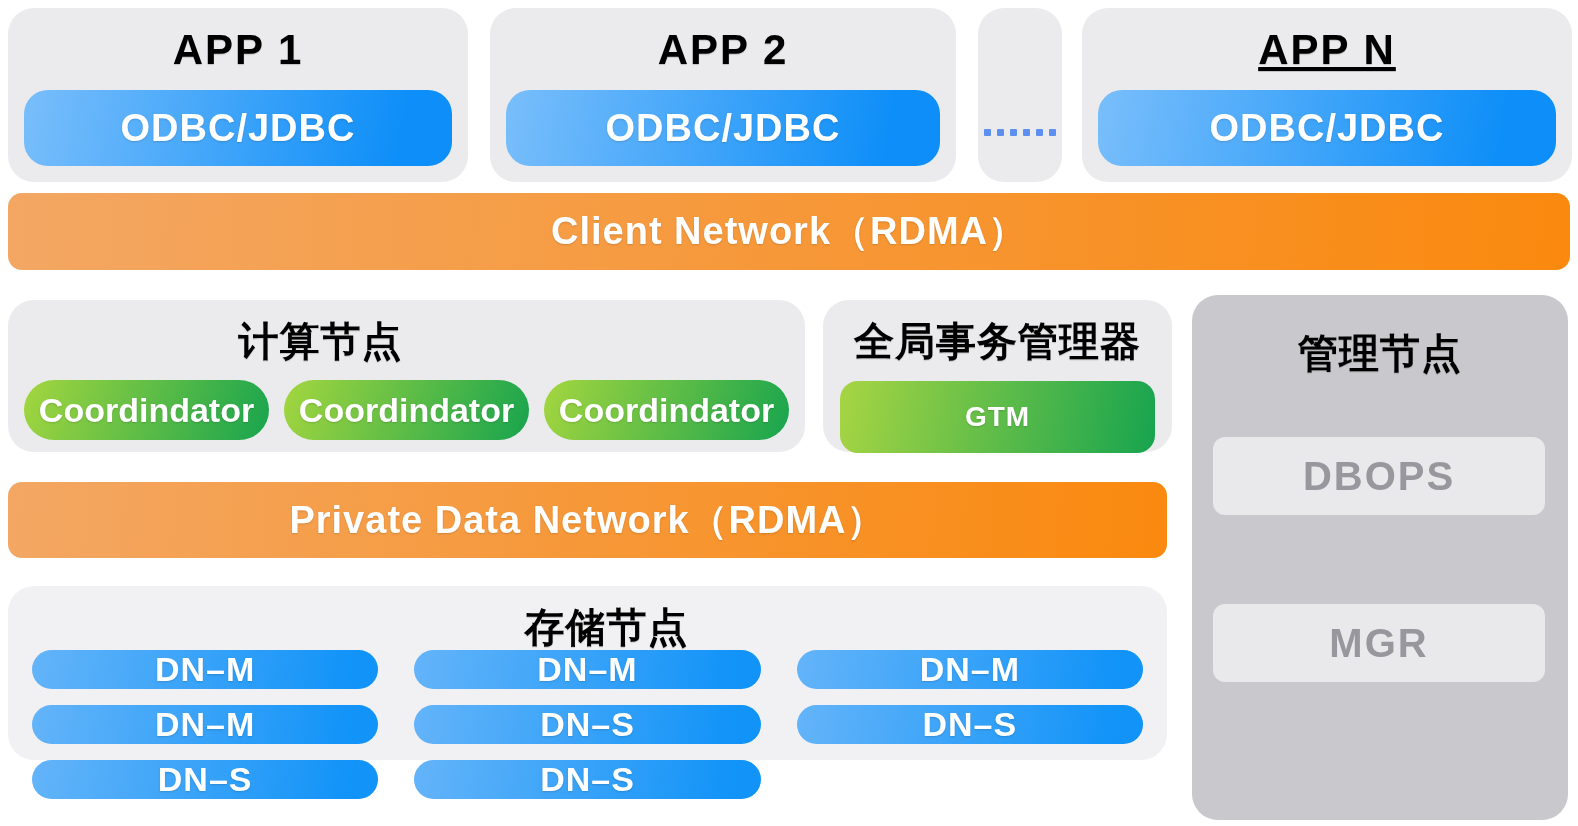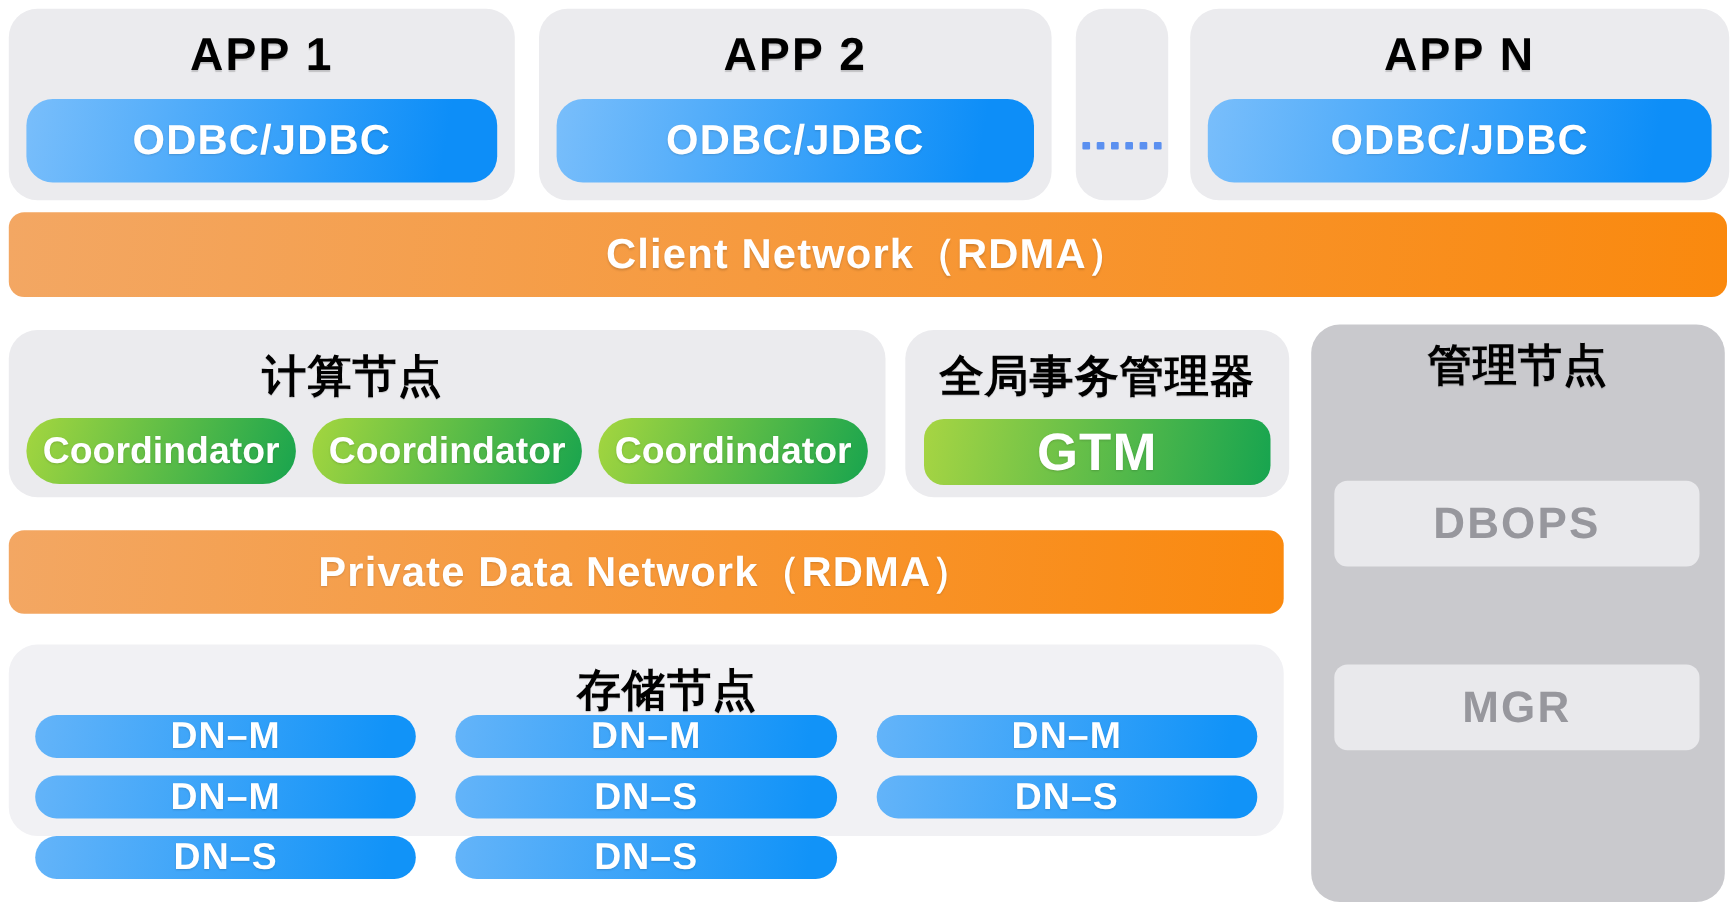--- a/index.html
+++ b/index.html
@@ -18,21 +18,21 @@
   }
   
   .app-box{top:8px;height:174px;}
   .app-box .panel-title{margin-top:18px;font-size:42px;letter-spacing:2px;}
   .odbc-btn{
     position:absolute;left:16px;right:16px;top:82px;height:76px;border-radius:24px;
     background:linear-gradient(100deg,#79befb 0%,#0d8ef8 88%);font-size:38px;letter-spacing:1px;
   }
   #app1{left:8px;width:460px;}
   #app2{left:490px;width:466px;}
-  #appn{left:1082px;width:490px;}
+  #appn{left:1082px;width:490px;text-decoration:underline;}
   .dots-box{position:absolute;left:978px;top:8px;width:84px;height:174px;background:#ebebee;border-radius:26px;
     display:flex;align-items:center;justify-content:center;}
   .dots{display:flex;gap:6px;margin-top:74px;}
   .dot{width:7px;height:7px;border-radius:1px;background:#5b90f0;}
   
   .net-bar{
     position:absolute;border-radius:14px;display:flex;align-items:center;justify-content:center;
     background:linear-gradient(95deg,#f3a763 0%,#fa890e 100%);
     color:#ffffff;font-size:38px;letter-spacing:1px;text-shadow:0 1px 2px rgba(0,0,0,0.15);
   }
@@ -42,26 +42,26 @@
   #compute{left:8px;top:300px;width:797px;height:152px;}
   #compute .panel-title{margin-top:14px;padding-right:172px;}
   .coord-row{position:absolute;left:16px;right:16px;top:80px;height:60px;display:flex;gap:15px;}
   .coord-btn{
     flex:1;border-radius:30px;font-size:34px;
     background:linear-gradient(110deg,#a4d63f 0%,#18a44e 100%);
   }
   #gtm-panel{left:823px;top:300px;width:349px;height:152px;}
   #gtm-panel .panel-title{margin-top:14px;}
   .gtm-btn{
-    position:absolute;left:17px;right:17px;top:81px;height:60px;border-radius:18px;font-size:48px;
+    position:absolute;left:17px;right:17px;top:81px;height:72px;border-radius:18px;font-size:28px;
     background:linear-gradient(100deg,#a7d543 0%,#17a44f 100%);letter-spacing:1px;
   }
   
   #mgmt{left:1192px;top:295px;width:376px;height:525px;background:#c9c9cd;border-radius:26px;}
-  #mgmt .panel-title{margin-top:9px;}
+  #mgmt .panel-title{margin-top:31px;}
   .mgmt-item{
     position:absolute;left:21px;right:23px;height:78px;border-radius:12px;background:#e9e9ec;
     display:flex;align-items:center;justify-content:center;
     color:#97979d;font-size:40px;letter-spacing:2px;
   }
   #dbops{top:142px;border-radius:12px;}
   #mgr{top:309px;}
   
   #storage{left:8px;top:586px;width:1159px;height:174px;background:#f1f1f4;}
   #storage .panel-title{margin-top:14px;padding-left:38px;}

